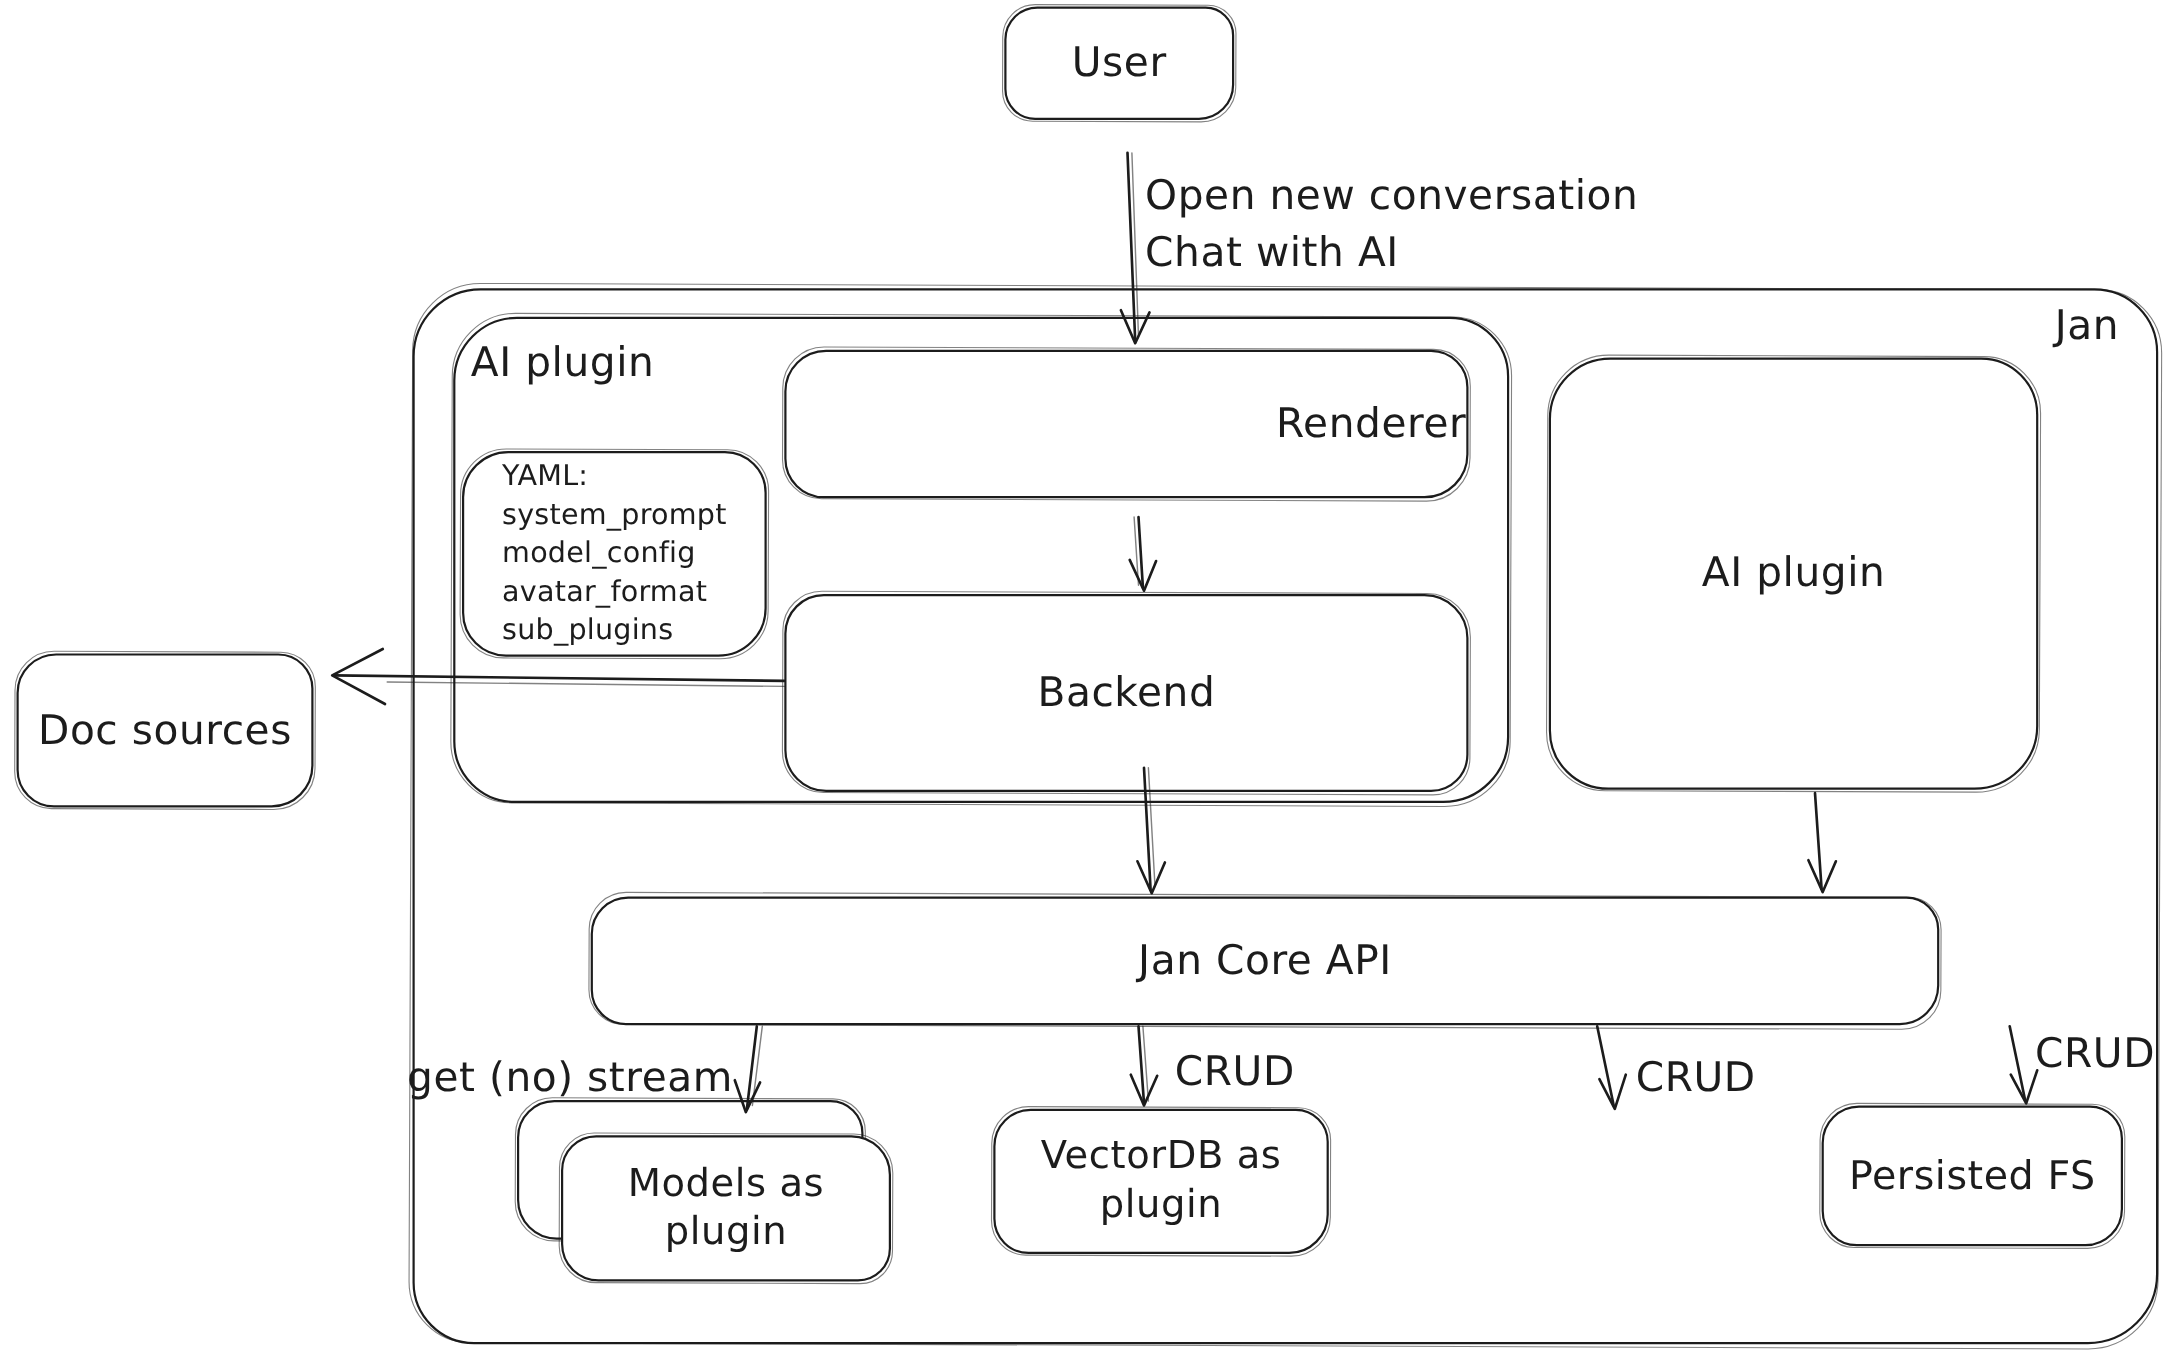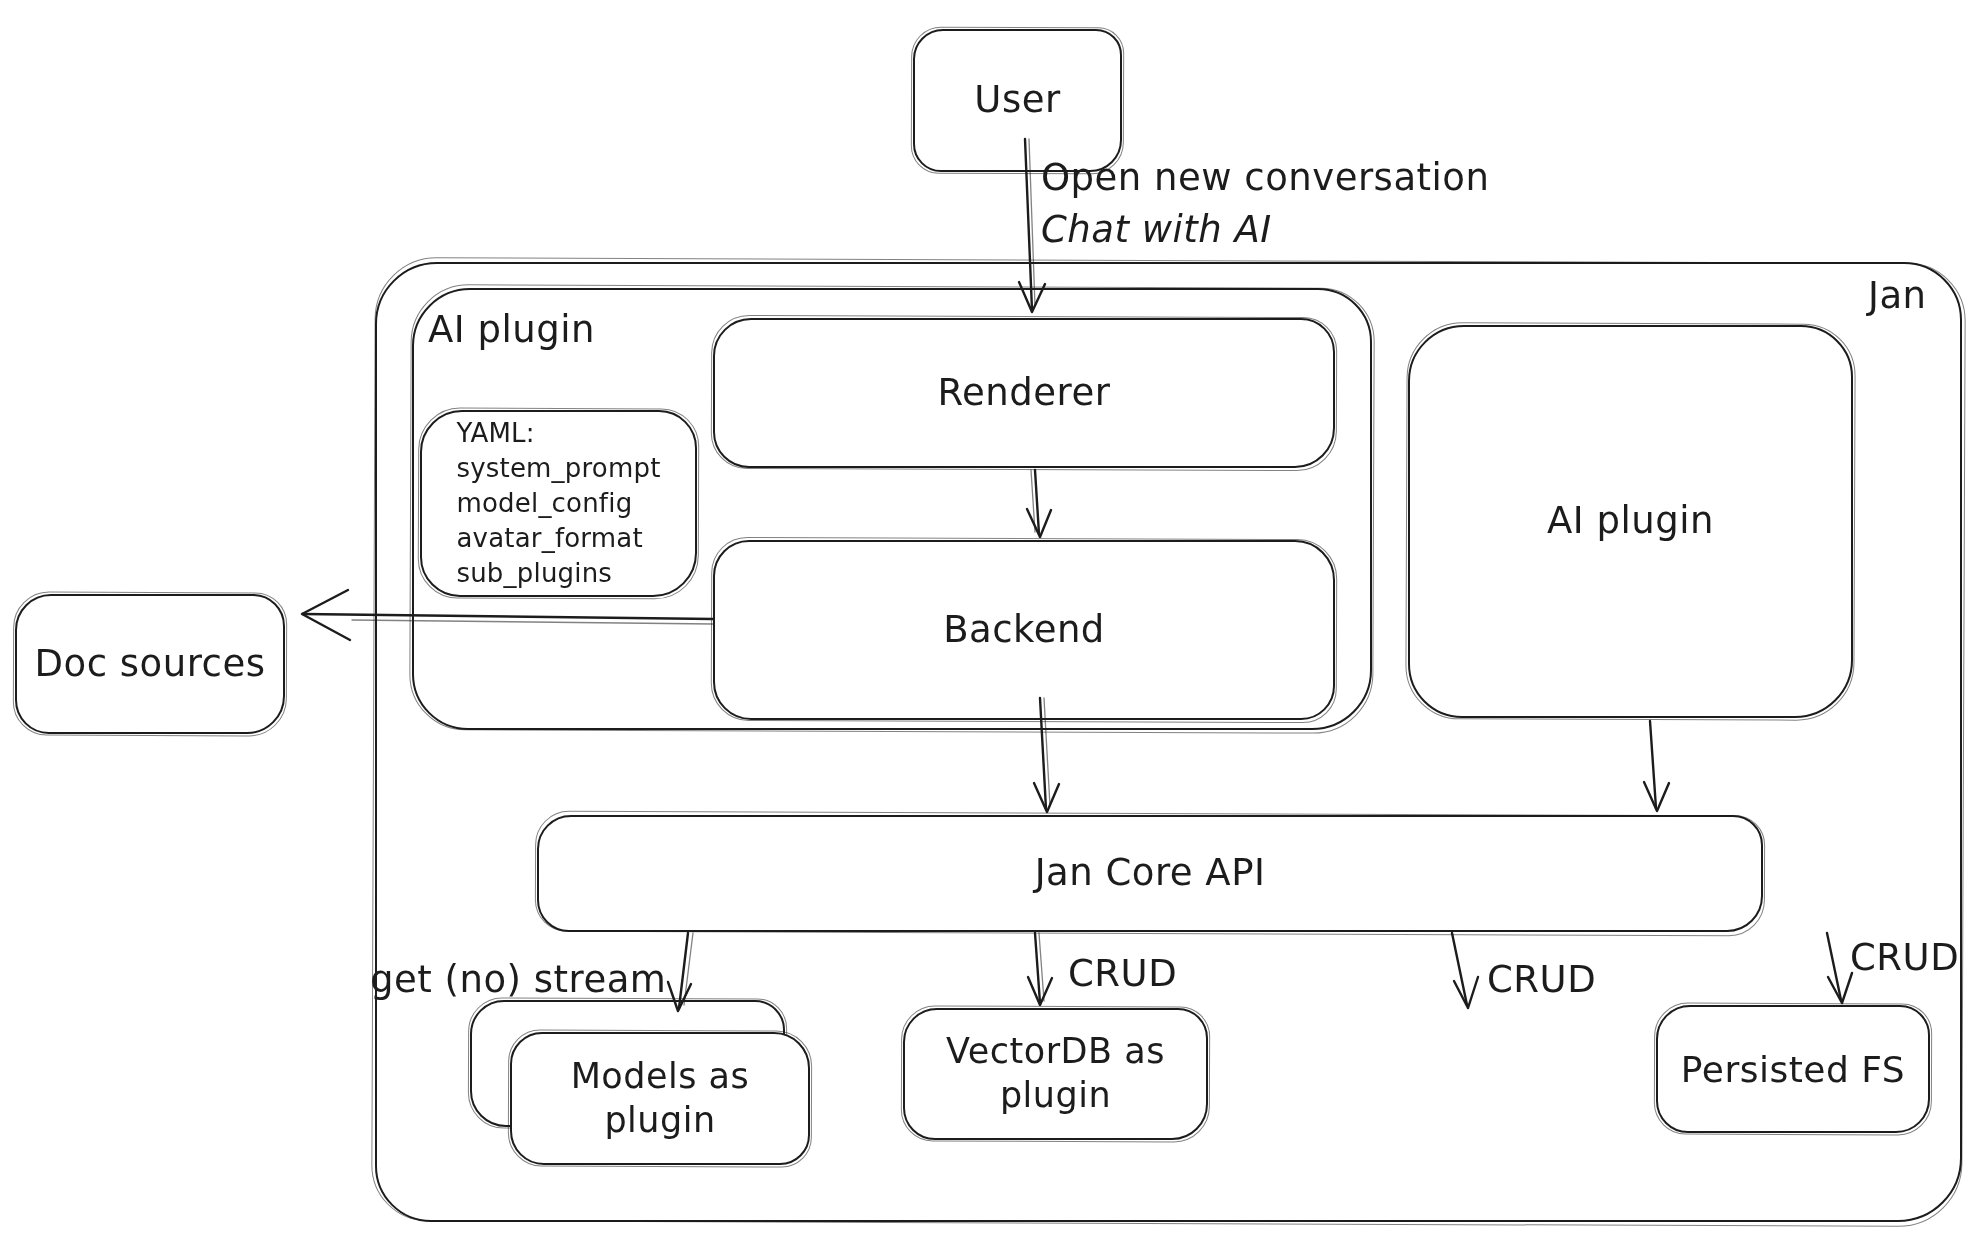--- a/index.html
+++ b/index.html
@@ -34,21 +34,21 @@
 <body>
 
 <div id="canvas">
 
   <div class="node container-node" style="left:375px; top:262px; width:1587px; height:960px; border-radius:62px 58px 64px 56px;"></div>
   <span class="float-lbl" style="left:1868px; top:274px;">Jan</span>
 
   <div class="node container-node" style="left:412px; top:288px; width:960px; height:442px; border-radius:58px 54px 60px 56px;"></div>
   <span class="float-lbl" style="left:428px; top:308px;">AI plugin</span>
 
-  <div class="node" style="left:713px; top:318px; width:622px; height:150px; border-radius:38px 34px 40px 36px;">
+  <div class="node" style="left:713px; top:318px; width:622px; height:135px; border-radius:38px 34px 40px 36px;justify-content:flex-end;">
     <span class="lbl">Renderer</span>
   </div>
 
   <div class="node" style="left:420px; top:410px; width:277px; height:187px; border-radius:42px 38px 44px 40px;">
     <div class="yaml-text">
       <div>YAML:</div>
       <div>system_prompt</div>
       <div>model_config</div>
       <div>avatar_format</div>
       <div>sub_plugins</div>
@@ -78,26 +78,26 @@
 
   <div class="node" style="left:903px; top:1008px; width:305px; height:132px; border-radius:34px 30px 36px 32px;">
     <span class="lbl" style="font-size:35px; width:250px;">VectorDB as plugin</span>
   </div>
 
 
   <div class="node" style="left:1656px; top:1005px; width:274px; height:128px; border-radius:34px 30px 34px 32px;">
     <span class="lbl" style="font-size:36px;">Persisted FS</span>
   </div>
 
-  <div class="node" style="left:913px; top:29px; width:209px; height:143px; border-radius:30px 26px 32px 28px;">
+  <div class="node" style="left:913px; top:6px; width:209px; height:103px; border-radius:30px 26px 32px 28px;">
     <span class="lbl">User</span>
   </div>
 
   <span class="float-lbl" style="left:1041px; top:156px;">Open new conversation</span>
-  <span class="float-lbl" style="left:1041px; top:208px;font-style:italic;">Chat with AI</span>
+  <span class="float-lbl" style="left:1041px; top:208px;">Chat with AI</span>
   <span class="float-lbl" style="left:370px; top:946px;margin-top:12px;">get (no) stream</span>
   <span class="float-lbl" style="left:1068px; top:952px;">CRUD</span>
   <span class="float-lbl" style="left:1487px; top:958px;">CRUD</span>
   <span class="float-lbl" style="left:1850px; top:936px;">CRUD</span>
 
   <svg class="overlay" width="1981" height="1246" viewBox="0 0 1981 1246">
 
     <g>
       <path d="M1025,139 L1032,310"></path>
       <path class="ghost" d="M1029,139 L1035,306"></path>

